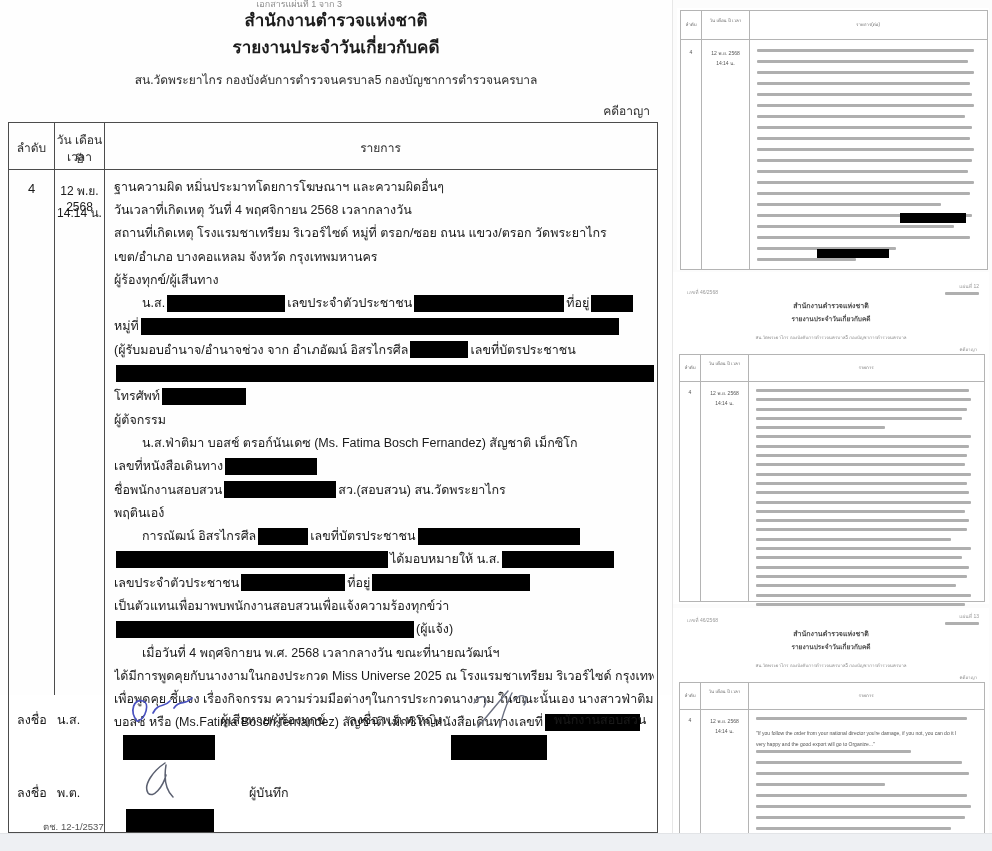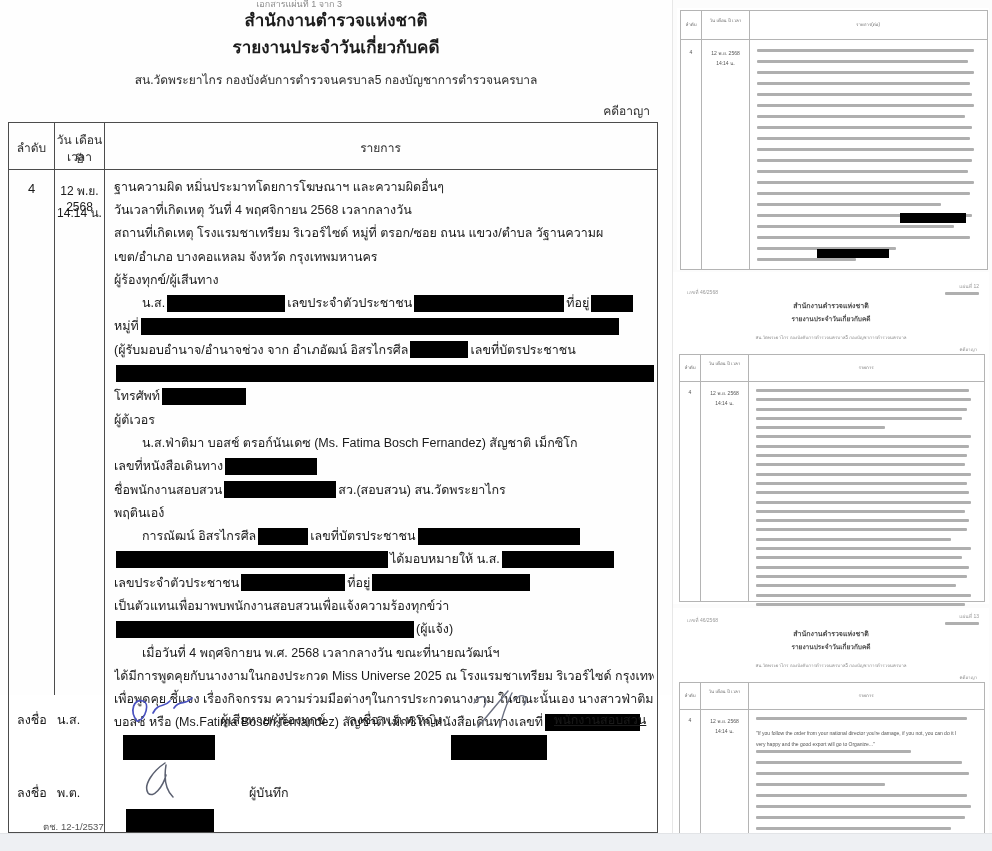--- a/index.html
+++ b/index.html
@@ -79,21 +79,21 @@
     <div class="cellno" style="left:46px;top:80px;width:49px;font-size:12px;">14:14 น.</div>
 
     <div id="report-lines">
         <div class="rl">
           <span>ฐานความผิด หมิ่นประมาทโดยการโฆษณาฯ และความผิดอื่นๆ</span>
         </div>
         <div class="rl">
           <span>วันเวลาที่เกิดเหตุ วันที่ 4 พฤศจิกายน 2568 เวลากลางวัน</span>
         </div>
         <div class="rl">
-          <span>สถานที่เกิดเหตุ โรงแรมชาเทรียม ริเวอร์ไซด์ หมู่ที่  ตรอก/ซอย  ถนน  แขวง/ตำบล วัฐานความผ</span>
+          <span>สถานที่เกิดเหตุ โรงแรมชาเทรียม ริเวอร์ไซด์ หมู่ที่  ตรอก/ซอย  ถนน  แขวง/ตรอก วัดพระยาไกร</span>
         </div>
         <div class="rl">
           <span>เขต/อำเภอ บางคอแหลม จังหวัด กรุงเทพมหานคร</span>
         </div>
         <div class="rl">
           <span>ผู้ร้องทุกข์/ผู้เสีนทาง</span>
         </div>
         <div class="rl">
           <span class="sp" style="width: 28px;"></span>
           <span>น.ส.</span>
@@ -113,21 +113,21 @@
           <span> เลขที่บัตรประชาชน</span>
         </div>
         <div class="rl">
           <span class="redact" style="width: 540px;"></span>
         </div>
         <div class="rl">
           <span>โทรศัพท์</span>
           <span class="redact" style="width: 84px;"></span>
         </div>
         <div class="rl">
-          <span>ผู้ต้เวอร</span>
+          <span>ผู้ต้จกรรม</span>
         </div>
         <div class="rl">
           <span class="sp" style="width: 28px;"></span>
           <span>น.ส.ฟ่าติมา บอสช์ ตรอก์นันเดซ (Ms. Fatima Bosch Fernandez) สัญชาติ เม็กซิโก</span>
         </div>
         <div class="rl">
           <span>เลขที่หนังสือเดินทาง </span>
           <span class="redact" style="width: 92px;"></span>
         </div>
         <div class="rl">
@@ -182,21 +182,21 @@
     <div class="sigtext" style="left:8px;top:587px;">ลงชื่อ</div>
     <div class="sigtext" style="left:48px;top:587px;">น.ส.</div>
     <svg class="sig" style="left:118px;top:568px;" width="74" height="44" viewBox="0 0 74 44">
       <path d="M10 30 C2 20 7 7 16 10 C23 12 19 27 11 30 M26 22 C32 11 37 17 43 10 M47 17 C53 8 58 15 65 7" stroke="#4a52c0" fill="none" stroke-width="1.7" stroke-linecap="round"></path>
     </svg>
     <div class="sigtext" style="left:212px;top:587px;">ผู้เสียหาย/ผู้ร้องทุกข์</div>
     <div class="sigtext" style="left:340px;top:587px;">ลงชื่อ พ.ต.ท.หญิง</div>
     <svg class="sig" style="left:455px;top:560px;" width="80" height="52" viewBox="0 0 80 52">
       <path d="M14 44 L44 8 M10 20 C16 10 26 12 20 24 M48 10 C42 22 38 34 36 44 M50 18 C58 8 66 14 60 22" stroke="#6b7080" fill="none" stroke-width="1.4" stroke-linecap="round"></path>
     </svg>
-    <div class="sigtext" style="left:545px;top:587px;text-decoration:underline;">พนักงานสอบสวน</div>
+    <div class="sigtext" style="left:545px;top:587px;">พนักงานสอบสวน</div>
     <div class="namebar" style="left:114px;top:612px;width:92px;height:25px;"></div>
     <div class="namebar" style="left:442px;top:612px;width:96px;height:25px;"></div>
 
     <div class="sigtext" style="left:8px;top:660px;">ลงชื่อ</div>
     <div class="sigtext" style="left:48px;top:660px;">พ.ต.</div>
     <svg class="sig" style="left:122px;top:632px;" width="60" height="52" viewBox="0 0 60 52">
       <path d="M34 8 C22 16 12 30 17 38 C22 44 32 32 35 20 M35 10 C33 22 34 34 42 42" stroke="#5b6070" fill="none" stroke-width="1.5" stroke-linecap="round"></path>
     </svg>
     <div class="sigtext" style="left:240px;top:660px;">ผู้บันทึก</div>
     <div class="namebar" style="left:117px;top:686px;width:88px;height:23px;"></div>

